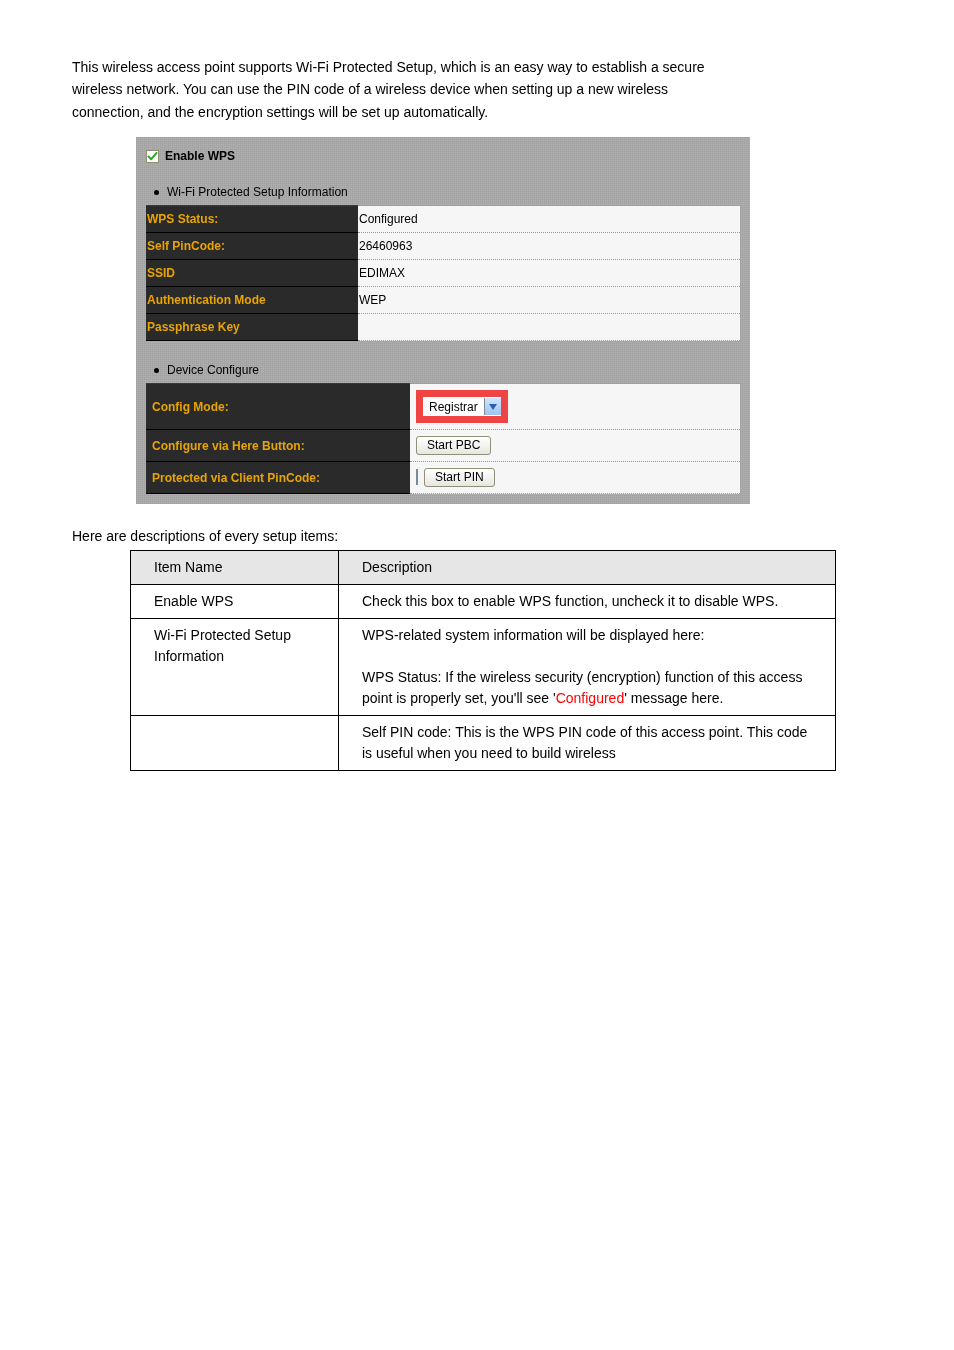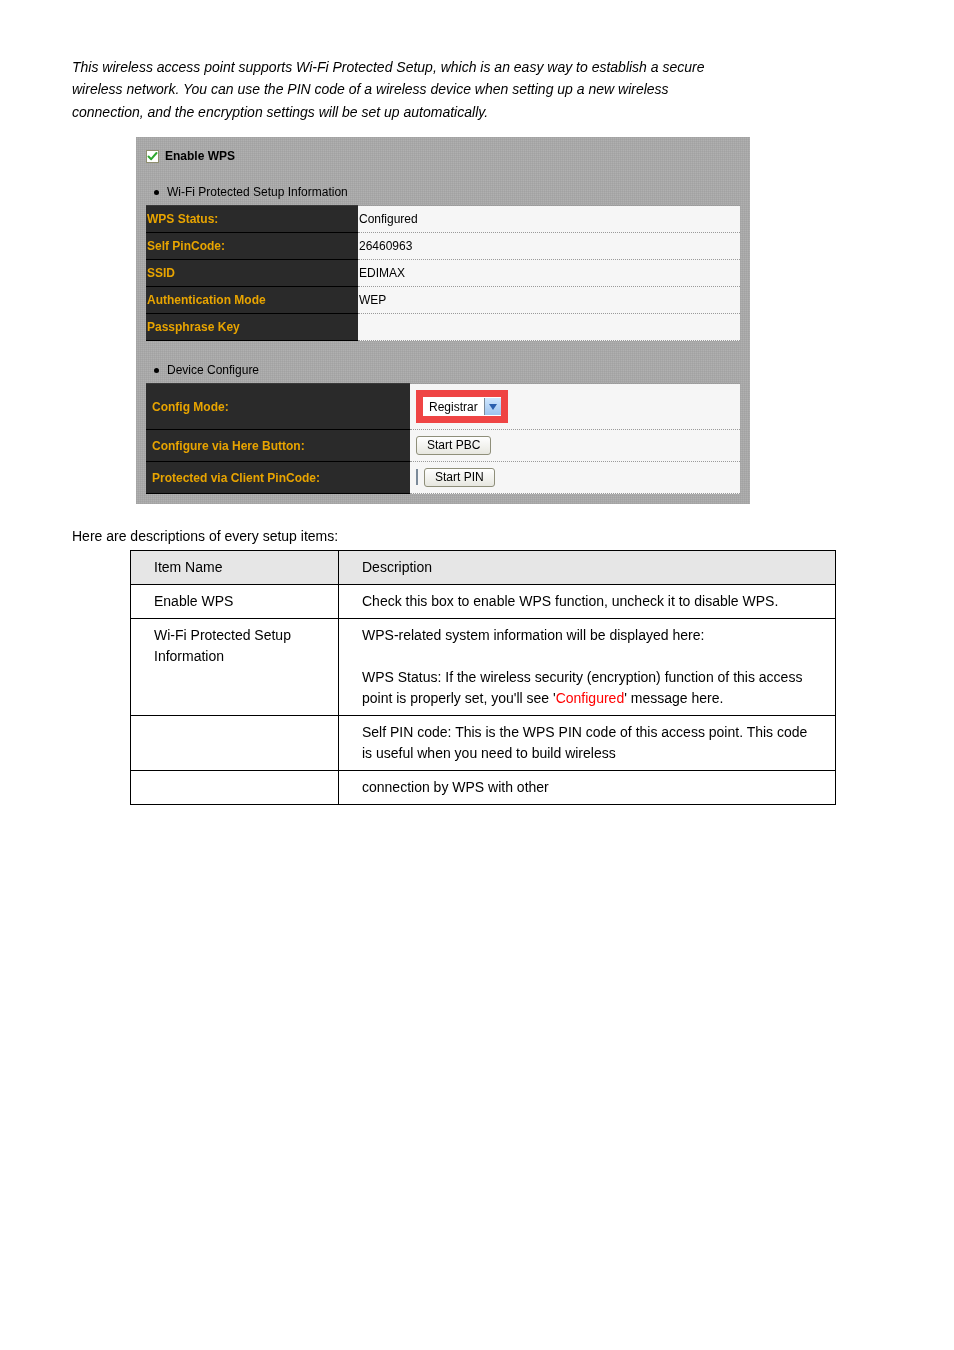--- a/index.html
+++ b/index.html
@@ -12,21 +12,20 @@
   }
   .page {
     padding: 56px 72px 72px 72px;
     width: 810px;
     box-sizing: border-box;
   }
   .para {
     font-size: 14px;
     line-height: 1.6;
     margin: 0 0 14px 0;
-    font-style: italic;
   }
 
   
   .screenshot {
     margin: 12px 0 24px 64px;
     width: 614px;
     background: #dfdfdf;
     background-image: repeating-linear-gradient(0deg, #d9d9d9 0 1px, #e2e2e2 1px 2px),
                       repeating-linear-gradient(90deg, #d9d9d9 0 1px, #e2e2e2 1px 2px);
     background-blend-mode: multiply;
@@ -288,20 +287,16 @@
           <td>Check this box to enable WPS function, uncheck it to disable WPS.</td>
         </tr>
         <tr>
           <td>Wi-Fi Protected Setup Information</td>
           <td>WPS-related system information will be displayed here:<br><br>WPS Status: If the wireless security (encryption) function of this access point is properly set, you'll see '<span class="note-red">Configured</span>' message here.</td>
         </tr>
         <tr>
           <td></td>
           <td>Self PIN code: This is the WPS PIN code of this access point. This code is useful when you need to build wireless</td>
         </tr>
-        <tr>
-          <td></td>
-          <td>connection by WPS with other</td>
-        </tr>
       </tbody>
   </table>
 
 </div>
 
 </body></html>

